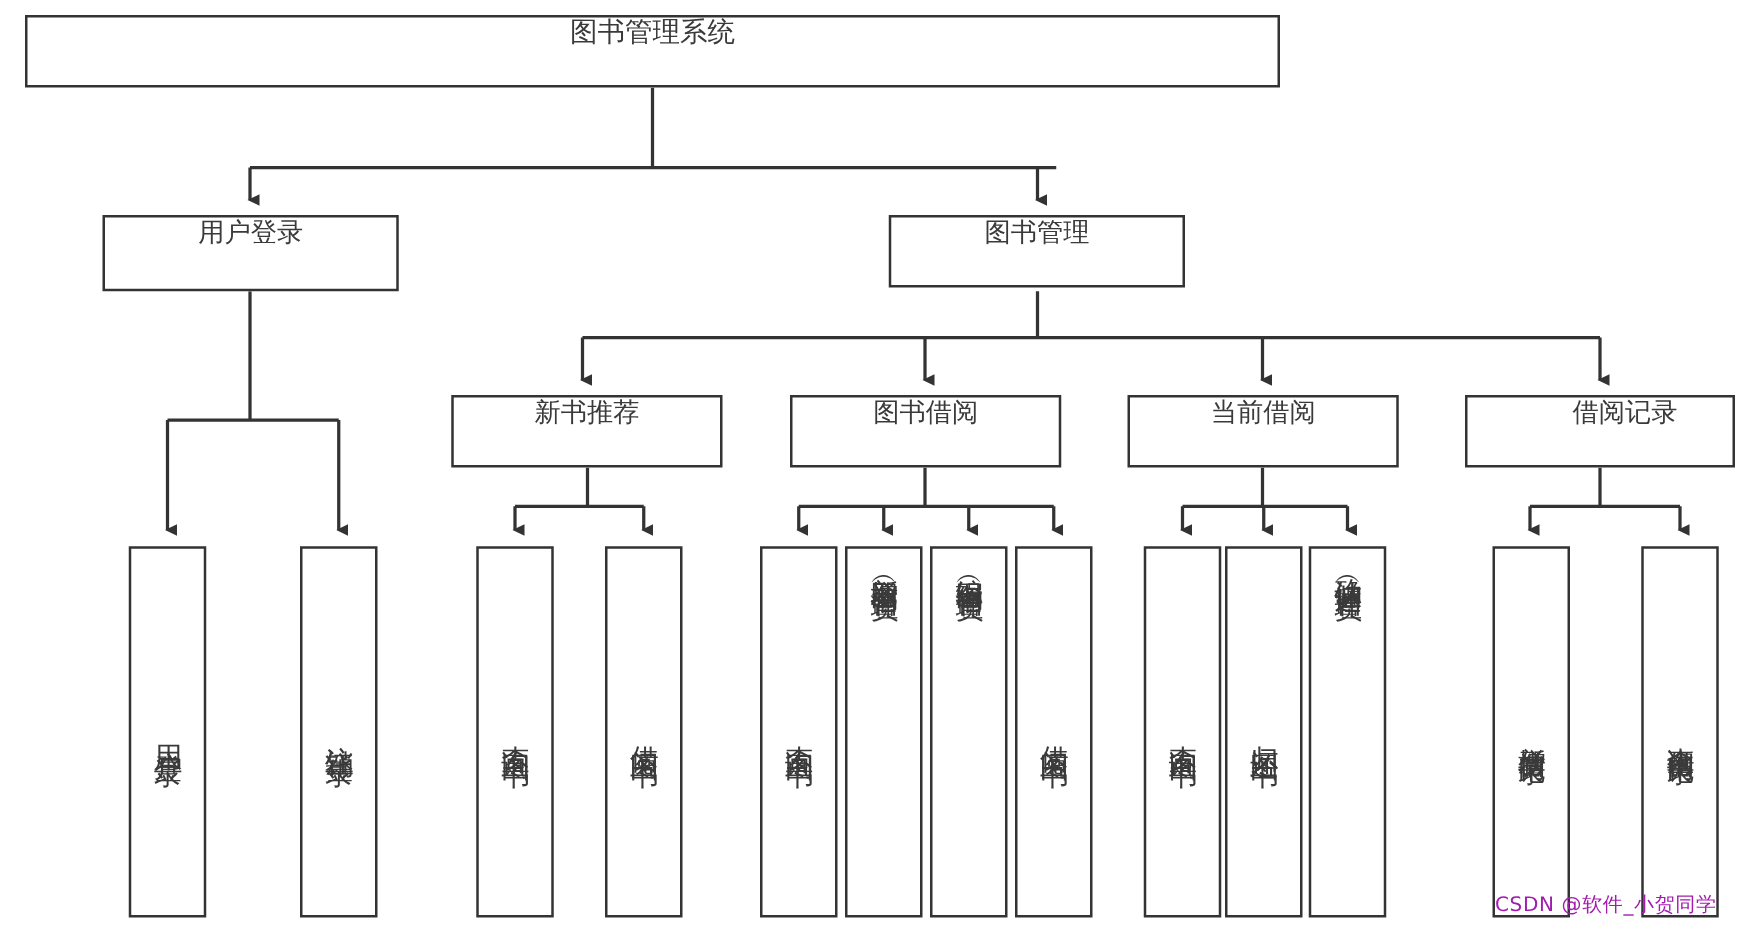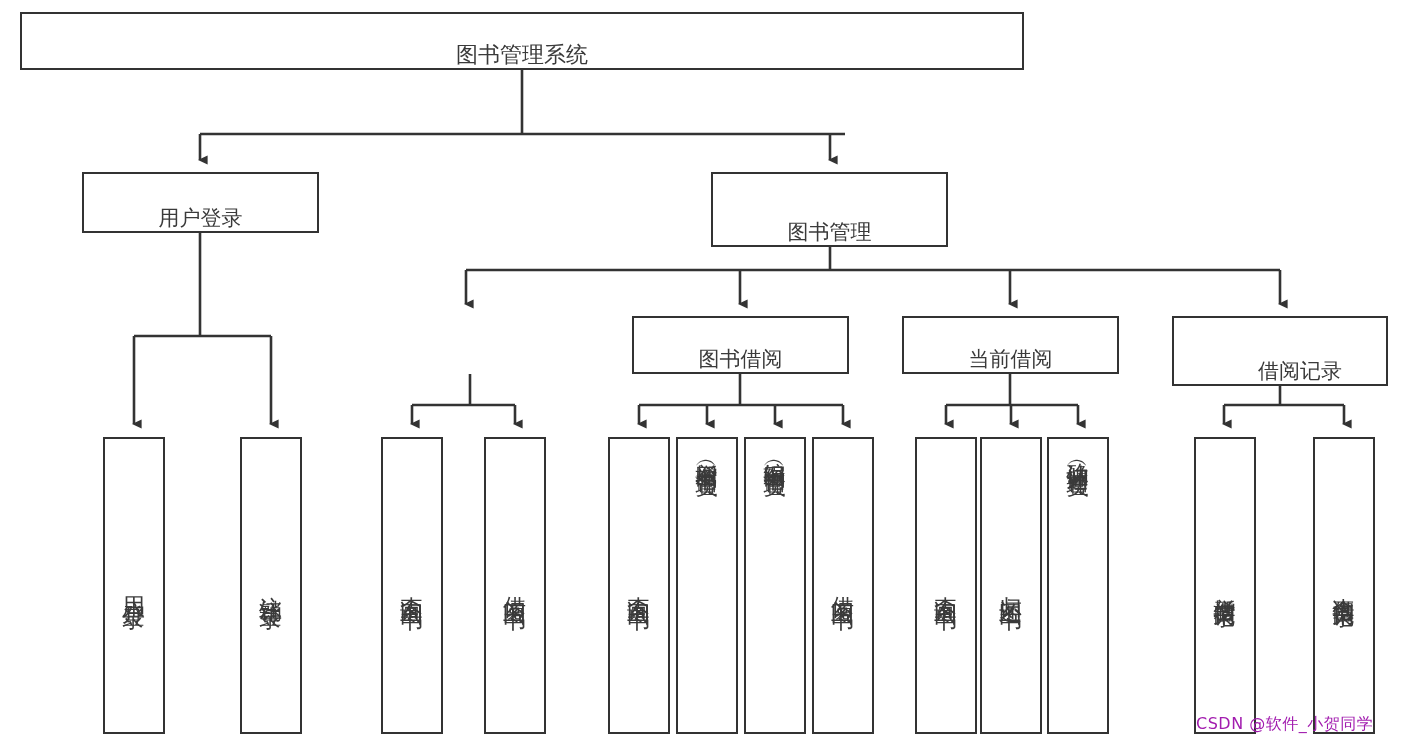--- a/index.html
+++ b/index.html
@@ -20,21 +20,21 @@
     width:1405px;
     height:747px;
     pointer-events:none;
   }
   .node{
     position:absolute;
     box-sizing:border-box;
     background:#ffffff;
     border:2.6px solid #333333;
     display:flex;
-    align-items:flex-end;
+    align-items:flex-start;
     justify-content:center;
     z-index:2;
   }
   .node .label{
     display:block;
     text-align:center;
     line-height:1.18;
     color:#3a3a3a;
     white-space:nowrap;
   }
@@ -132,34 +132,37 @@
   </svg>
 
   <div class="node horiz root" style="left:20px;top:12px;width:1004px;height:58px;">
     <span class="label">图书管理系统</span>
   </div>
 
   <div class="node horiz" style="left:82px;top:172px;width:237px;height:61px;">
     <span class="label">用户登录</span>
   </div>
 
-  <div class="node horiz" style="left:711px;top:172px;width:237px;height:75px;">
+  <div class="node horiz" style="left:711px;top:172px;width:237px;height:58px;">
     <span class="label">图书管理</span>
   </div>
 
+  <div class="node horiz" style="left:361px;top:316px;width:217px;height:58px;">
+    <span class="label">新书推荐</span>
+  </div>
 
   <div class="node horiz" style="left:902px;top:316px;width:217px;height:58px;">
     <span class="label">当前借阅</span>
   </div>
 
   <div class="node horiz" style="left:632px;top:316px;width:217px;height:58px;">
     <span class="label">图书借阅</span>
   </div>
 
-  <div class="node horiz" style="left:1172px;top:316px;width:216px;height:70px;padding-left:40px;">
+  <div class="node horiz" style="left:1172px;top:316px;width:216px;height:58px;padding-left:40px;">
     <span class="label">借阅记录</span>
   </div>
 
   <div class="node vert center" style="left:103px;top:437px;width:62px;height:297px;">
     <span class="label">用户登录</span>
   </div>
 
   <div class="node vert center" style="left:240px;top:437px;width:62px;height:297px;">
     <span class="label">注销登录</span>
   </div>

